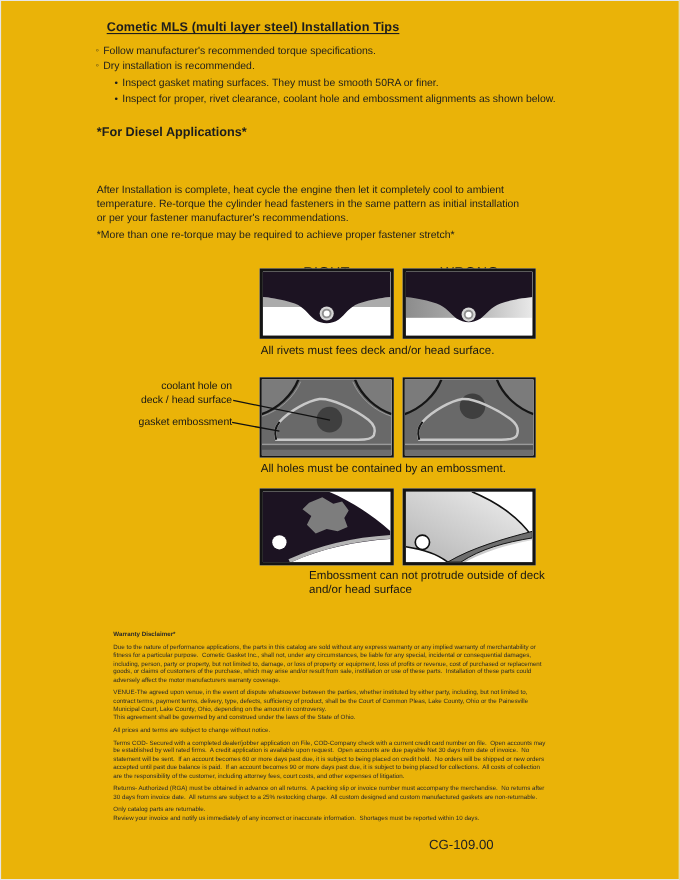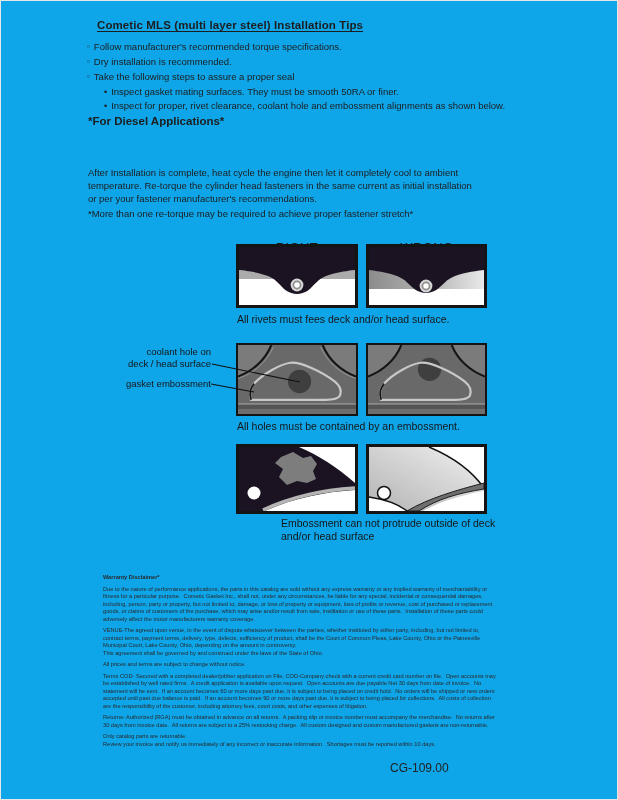--- a/index.html
+++ b/index.html
@@ -1,21 +1,21 @@
 <!DOCTYPE html>
 <html><head>
 <meta charset="utf-8">
 <style>
   html,body { margin:0; padding:0; }
   body {
     width:618px; height:800px; background:#ffffff;
     font-family:"Liberation Sans", sans-serif; color:#1d1d1d;
     position:relative; overflow:hidden;
   }
-  .page { position:absolute; inset:0; background:#0ea5e9; box-shadow: inset 0 0 0 1px #e6e6e6; }
+  .page { position:absolute; inset:0; background:#eab308; box-shadow: inset 0 0 0 1px #e6e6e6; }
   .abs { position:absolute; }
   .pre { white-space:pre-line; }
 
   .title {
     left:97px; top:19px; font-size:11.5px; font-weight:bold;
     text-decoration:underline; text-underline-offset:2px; letter-spacing:0.1px;
   }
   .tips { left:87px; top:40px; font-size:9.5px; }
   .tips .l1 { line-height:14px; }
   .tips .l1::before { content:"◦"; font-size:8px; position:relative; top:-1px; margin-right:4px; }
@@ -47,28 +47,27 @@
 </head>
 <body>
 
 <div class="page">
 
   <div class="abs title">Cometic MLS (multi layer steel) Installation Tips</div>
 
   <div class="abs tips">
     <div class="l1"><span>Follow manufacturer's recommended torque specifications.</span></div>
     <div class="l1"><span>Dry installation is recommended.</span></div>
-    <div class="l1"><span>Take the following steps to assure a proper seal</span></div>
     <div class="l2"><span>Inspect gasket mating surfaces.  They must be smooth 50RA or finer.</span></div>
     <div class="l2"><span>Inspect for proper, rivet clearance, coolant hole and embossment alignments as shown below.</span></div>
   </div>
 
   <div class="abs diesel-h">*For Diesel Applications*</div>
   <div class="abs body-p pre p2">After Installation is complete, heat cycle the engine then let it completely cool to ambient
-temperature. Re-torque the cylinder head fasteners in the same current as initial installation
+temperature. Re-torque the cylinder head fasteners in the same pattern as initial installation
 or per your fastener manufacturer's recommendations.</div>
   <div class="abs note">*More than one re-torque may be required to achieve proper fastener stretch*</div>
 
   <div class="abs fig-label" style="left:236px; top:228px;">RIGHT</div>
   <div class="abs fig-label" style="left:366px; top:228px;">WRONG</div>
 
   <div class="abs fbox" style="left:236px; top:244px; width:122px; height:64px;">
     <svg viewBox="0 0 116 58" preserveAspectRatio="none">
       <rect x="0" y="0" width="116" height="58" fill="#ffffff"></rect>
       <polygon points="0,23 34,27 42,32 0,32" fill="#ababab"></polygon>

